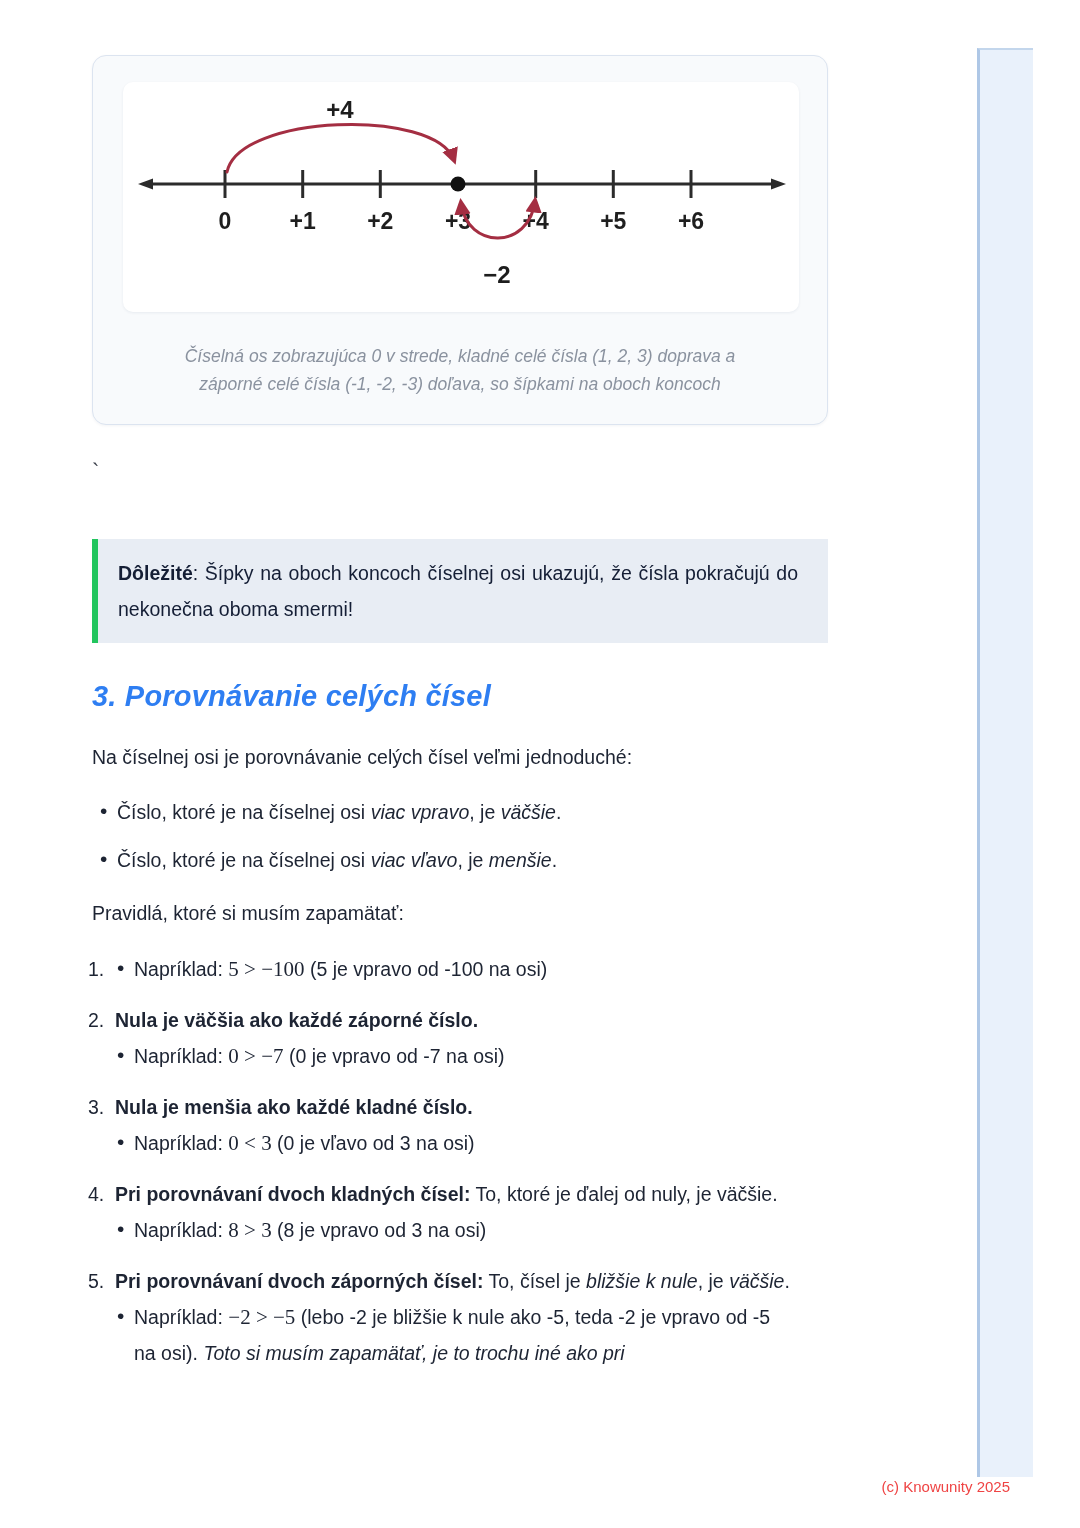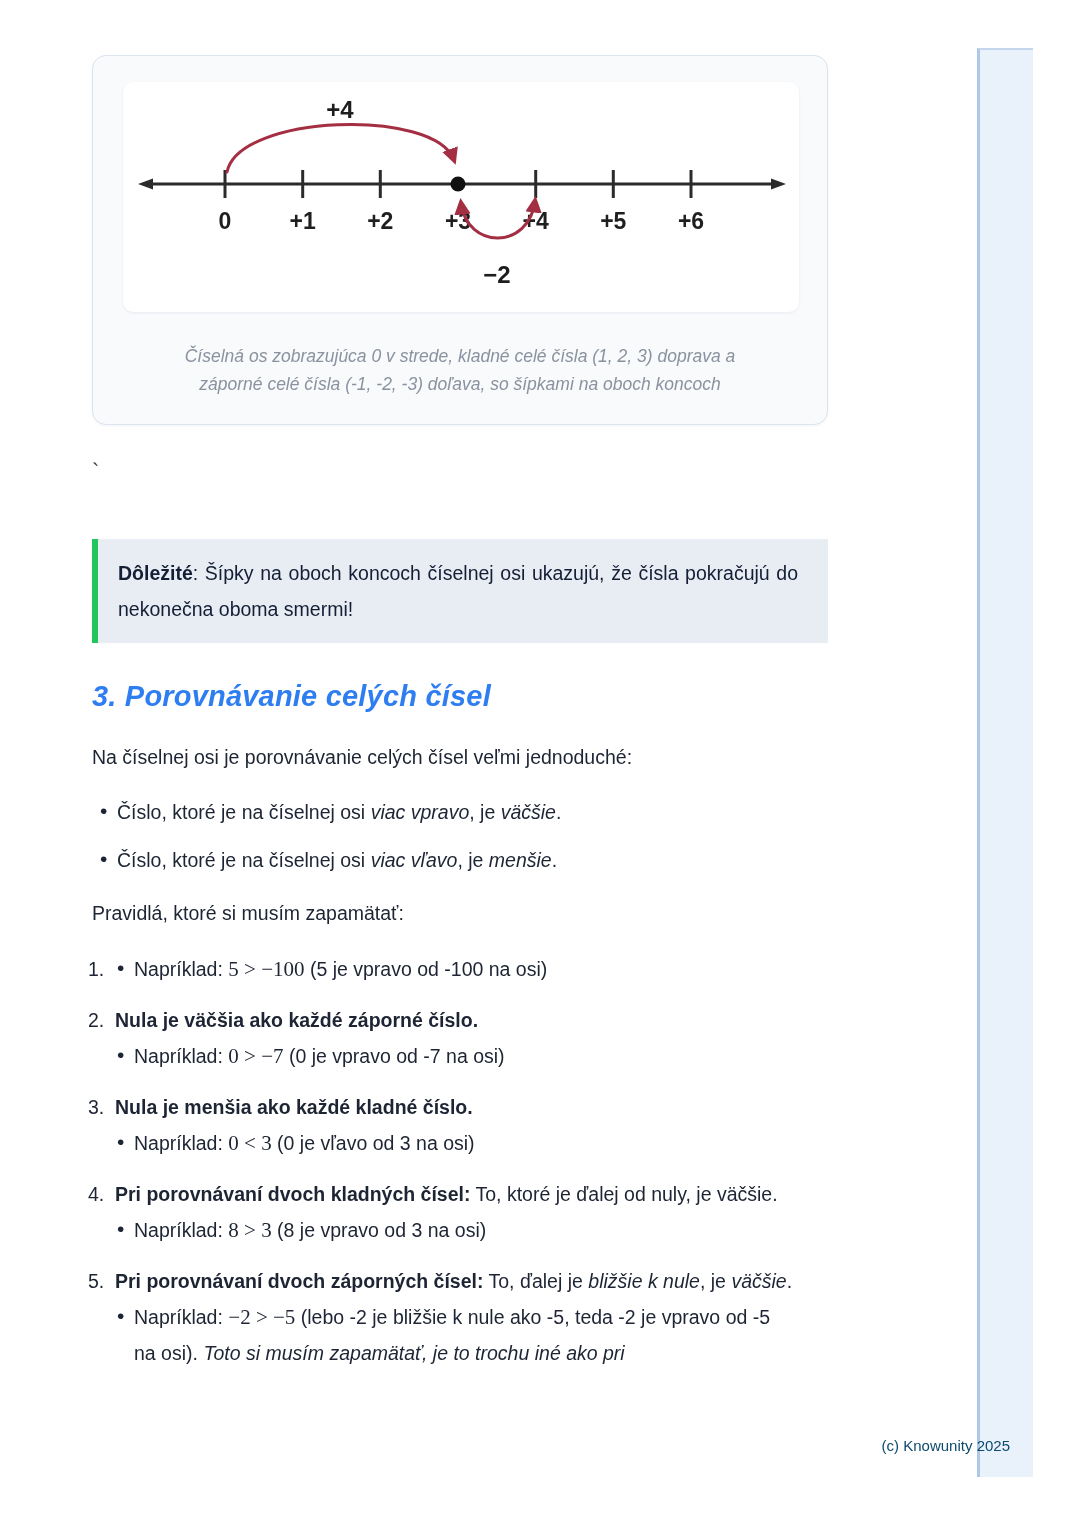--- a/index.html
+++ b/index.html
@@ -51,22 +51,22 @@
   .rule-num { position:absolute; left:-4px; top:0; }
   .rule-title { max-width:692px; }
   .rule-ex { position:relative; padding-left:19px; max-width:676px; }
   .rule-ex::before { content:"\2022"; position:absolute; left:2px; top:-1px;
                      font-size:21px; color:#1d2433; }
 
   .b { font-weight:bold; }
   .i { font-style:italic; }
   .m { font-family:"Liberation Serif", serif; font-size:21px; }
 
-  .footer-credit { position:absolute; top:1437px; right:70px; z-index:3;
-                   font-size:15px; color:#0c4a6e; }
+  .footer-credit { position:absolute; top:1478px; right:70px; z-index:3;
+                   font-size:15px; color:#ef4444; }
 </style>
 </head>
 <body>
 
 <div class="side-stripe"></div>
 
 <div class="column">
 
   <div class="figure-card">
     <div class="figure-image">
@@ -146,20 +146,20 @@
       <div class="rule-title"><span class="b">Nula je menšia ako každé kladné číslo.</span></div>
       <div class="rule-ex"><span>Napríklad: </span><span class="m">0 &lt; 3</span><span> (0 je vľavo od 3 na osi)</span></div>
     </li>
     <li class="rule">
       <span class="rule-num">4.</span>
       <div class="rule-title"><span class="b">Pri porovnávaní dvoch kladných čísel:</span><span> To, ktoré je ďalej od nuly, je väčšie.</span></div>
       <div class="rule-ex"><span>Napríklad: </span><span class="m">8 &gt; 3</span><span> (8 je vpravo od 3 na osi)</span></div>
     </li>
     <li class="rule">
       <span class="rule-num">5.</span>
-      <div class="rule-title"><span class="b">Pri porovnávaní dvoch záporných čísel:</span><span> To, ďalej je </span><span class="i">bližšie k nule</span><span>, je </span><span class="i">väčšie</span><span>.</span></div>
+      <div class="rule-title"><span class="b">Pri porovnávaní dvoch záporných čísel:</span><span> To, čísel je </span><span class="i">bližšie k nule</span><span>, je </span><span class="i">väčšie</span><span>.</span></div>
       <div class="rule-ex"><span>Napríklad: </span><span class="m">−2 &gt; −5</span><span> (lebo -2 je bližšie k nule ako -5, teda -2 je vpravo od -5 na osi). </span><span class="i">Toto si musím zapamätať, je to trochu iné ako pri</span></div>
     </li>
   </ol>
 
 </div>
 
 <div class="footer-credit">(c) Knowunity 2025</div>
 
 </body></html>

